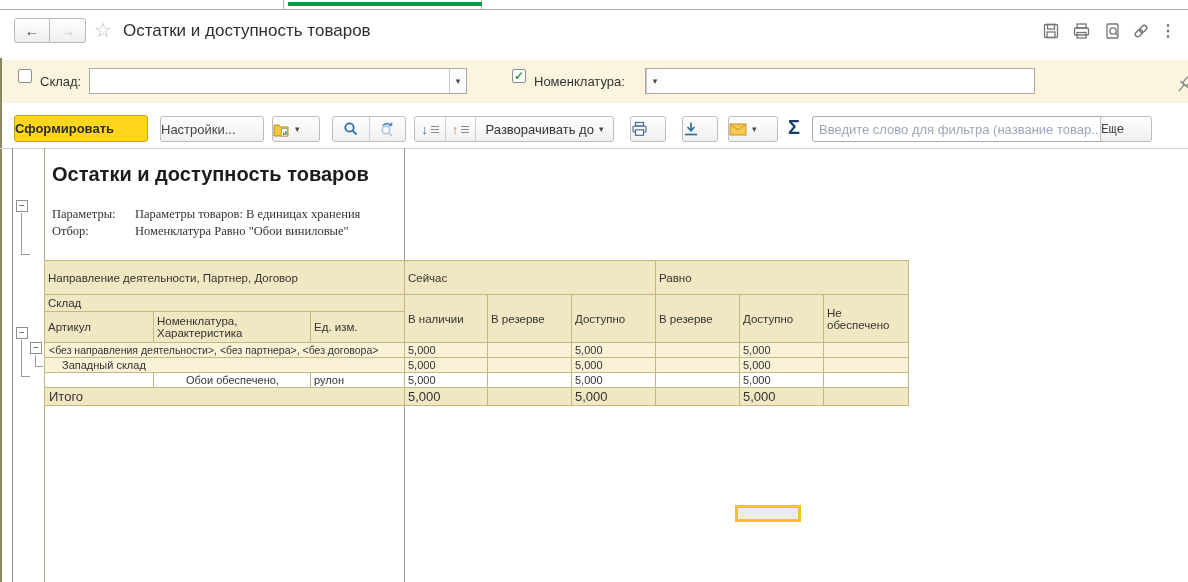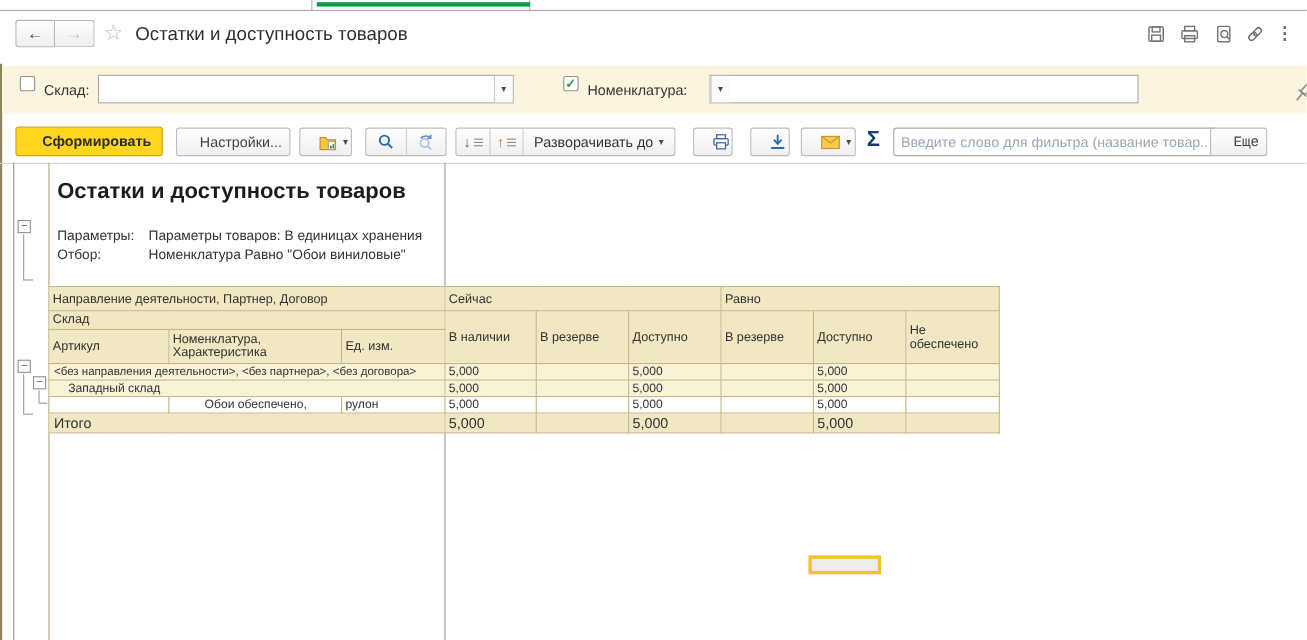--- a/index.html
+++ b/index.html
@@ -28,35 +28,35 @@
   .cb { top:69px; width:14px; height:14px; background:#fff; border:1px solid #8f8f8f; border-radius:2px;
     display:flex; align-items:center; justify-content:center; font-size:12px; font-weight:bold; color:#2f9e44; cursor:pointer; }
   .flabel { top:74px; color:#333; white-space:nowrap; }
   .field { top:68px; height:26px; background:#fff; border:1px solid #a9a9a9; display:flex; align-items:stretch; }
   .field input { border:none; outline:none; flex:1; font:13px "Liberation Sans", sans-serif; padding:0 6px; background:transparent; color:#000; }
   .field input::placeholder { color:#9aa7b8; }
   .dd { width:17px; border-left:1px solid #c9c9c9; background:#fbfbfb; display:flex; align-items:center; justify-content:center;
     font-size:9px; color:#4a4a4a; cursor:pointer; }
   
   .btn { top:116px; height:26px; background:linear-gradient(#fefefe,#f0f0f0); border:1px solid #bdbdbd; border-radius:3px;
-    display:flex; align-items:center; justify-content:center; color:#444; cursor:pointer; white-space:nowrap;padding-left:14px; }
+    display:flex; align-items:center; justify-content:flex-start; color:#444; cursor:pointer; white-space:nowrap; }
   .btn-generate { top:115px; height:27px; background:#ffd61e; border:1px solid #cfa40b; color:#2d2d2d; font-weight:bold; }
   .btngroup { top:116px; height:26px; display:flex; border:1px solid #bdbdbd; border-radius:3px; background:linear-gradient(#fefefe,#f0f0f0); }
   .btngroup .cell { display:flex; align-items:center; justify-content:center; cursor:pointer; }
   .btngroup .cell + .cell { border-left:1px solid #cfcfcf; }
   .ddarr { font-size:9px; color:#4a4a4a; margin-left:5px; }
   .sigma { top:116px; font-size:20px; font-weight:bold; color:#143d70; }
   .helpq { top:120px; color:#2f6fc1; font-weight:bold; cursor:pointer; }
   .arrglyph { font-size:13px; font-weight:bold; }
   .listlines { display:inline-block; width:8px; height:1px; background:#8a8a8a; box-shadow:0 3px 0 #8a8a8a, 0 6px 0 #8a8a8a; margin-left:3px; position:relative; top:-3px; }
   
   .hline { left:0; top:148px; width:1188px; height:1px; background:#d2d2d2; }
   .vline { width:1px; }
   .rtitle { left:52px; top:163px; font-size:20px; font-weight:bold; color:#1c1c1c; white-space:nowrap; }
-  .param { font-size:12.5px; color:#333; white-space:nowrap; }
+  .param { font-size:12.5px; color:#333; white-space:nowrap;font-family:Liberation Serif, serif; }
   .obox { width:12px; height:12px; border:1px solid #8f8f8f; background:#fff; display:flex; align-items:center; justify-content:center;
     font-size:10px; line-height:10px; color:#444; cursor:pointer; }
   .oline { background:#9b9b9b; }
   
   table.rep { position:absolute; left:44px; top:260px; border-collapse:collapse; table-layout:fixed; font-size:11px; color:#333; background:#fff; }
   table.rep td { border:1px solid #c3b782; padding:0 3px; overflow:hidden; white-space:nowrap; vertical-align:middle; }
   td.hd { background:#f1e7c2; vertical-align:top; font-size:11.5px; }
   td.grp { background:#f9f2d7; }
   td.num { text-align:left; }
   td.tot { background:#f1e7c2; font-size:13px; }
@@ -270,21 +270,21 @@
         <col style="width:157px">
         <col style="width:94px">
       <col style="width:83px">
         <col style="width:84px">
         <col style="width:84px">
       <col style="width:84px">
         <col style="width:84px">
         <col style="width:85px">
     </colgroup>
     <tbody>
-        <tr style="height:22px;">
+        <tr style="height:34px;">
       <td class="hd" colspan="3">Направление деятельности, Партнер, Договор</td>
       <td class="hd" colspan="3">Сейчас</td>
       <td class="hd" colspan="3">Равно</td>
     </tr>
     <tr style="height:17px;">
       <td class="hd" colspan="3">Склад</td>
       <td class="hd" rowspan="2">В наличии</td>
       <td class="hd" rowspan="2">В резерве</td>
       <td class="hd" rowspan="2">Доступно</td>
       <td class="hd" rowspan="2">В резерве</td>

